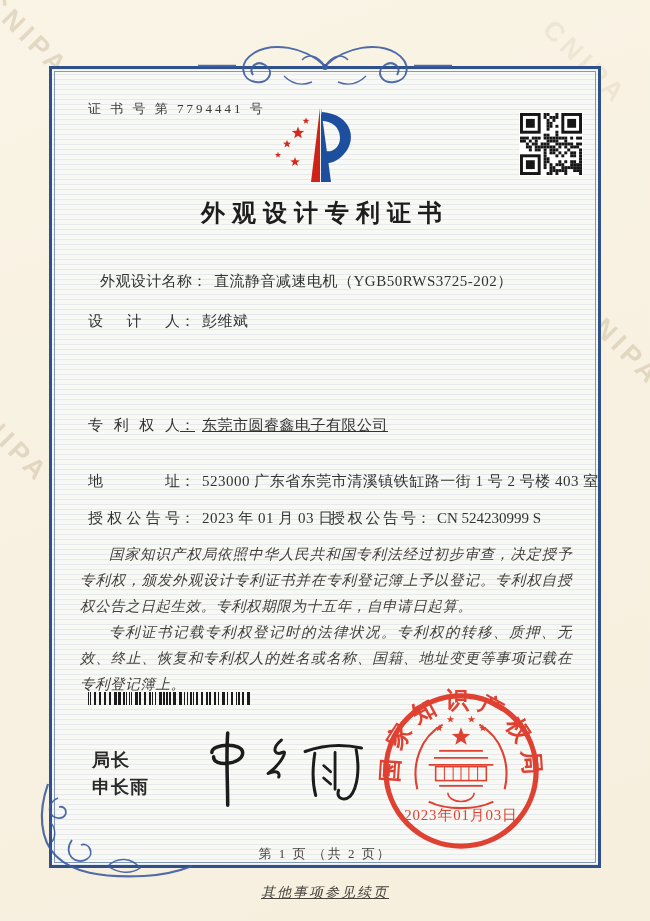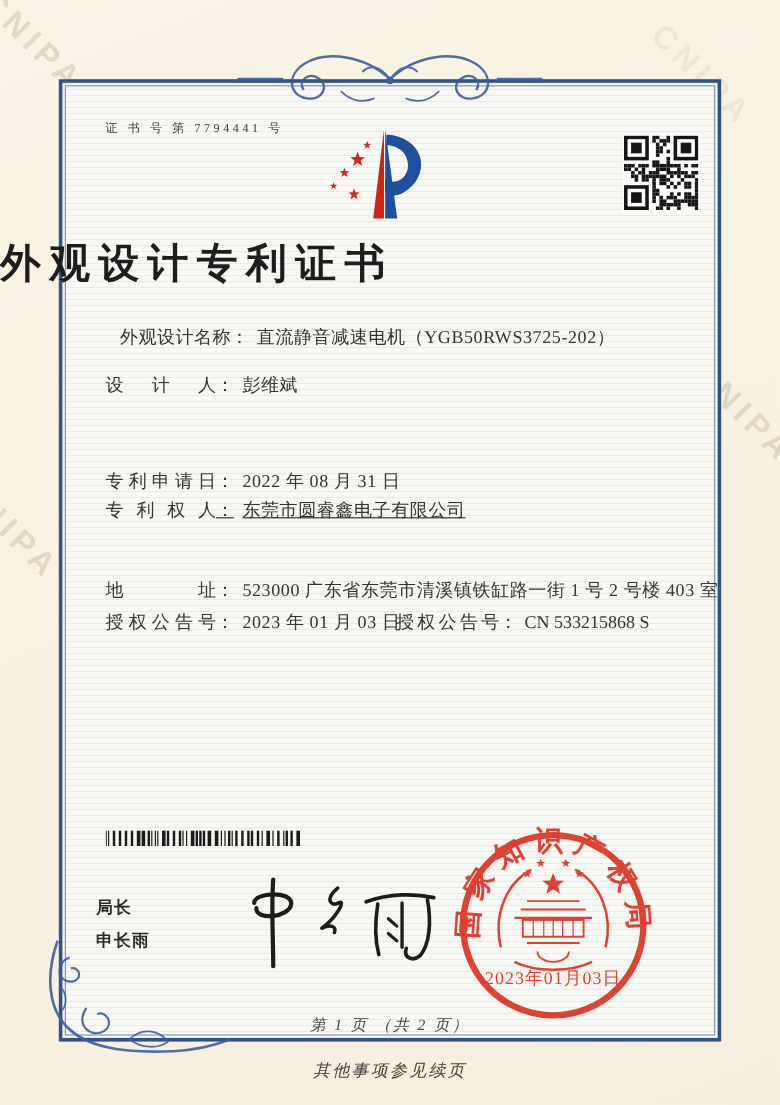--- a/index.html
+++ b/index.html
@@ -27,28 +27,28 @@
       repeating-linear-gradient(to bottom, rgba(163,178,206,.20) 0 1px, rgba(255,255,255,0) 1px 5px),
       #f8f8f4;
   }
   .frame-inner {
     position:absolute; inset:2px; border:1px solid #8097c0;
   }
   .ornament { position:absolute; pointer-events:none; }
 
   
   .cert-no {
-    position:absolute; left:88px; top:100px; font-size:10px; letter-spacing:3px; color:#3a3a3a;
+    position:absolute; left:88px; top:100px; font-size:13px; letter-spacing:3px; color:#3a3a3a;
   }
   .logo { position:absolute; left:268px; top:102px; width:110px; height:90px; }
   .qr { position:absolute; left:519px; top:112px; width:64px; height:64px; background:#fff; padding:1px; }
 
   .title {
-    position:absolute; left:0; top:197px; width:650px; text-align:left;
-    font-size:34px; font-weight:700; letter-spacing:7px; color:#1d1d1d;
+    position:absolute; left:0; top:197px; width:650px; text-align:center;
+    font-size:24px; font-weight:700; letter-spacing:7px; color:#1d1d1d;
   }
 
   
   .field { position:absolute; left:88px; font-size:15px; color:#333; white-space:nowrap; }
   .field .lbl {
     display:inline-block; width:92px; text-align:justify; text-align-last:justify; vertical-align:bottom;
   }
   .field .colon { margin-right:7px; }
   .field .val { letter-spacing:.5px; }
   .field2 { position:absolute; left:330px; font-size:15px; color:#333; white-space:nowrap; }
@@ -57,33 +57,33 @@
 
   
   .paras { position:absolute; left:80px; top:541px; width:492px; color:#43403c; }
   .paras p {
     font-size:14.5px; line-height:26px; text-indent:2em; text-align:justify;
     font-style:italic; letter-spacing:.6px;
   }
 
   .barcode { position:absolute; left:88px; top:692px; width:164px; height:13px; }
 
-  .officer { position:absolute; left:80px; font-family:"Liberation Sans","DejaVu Sans",sans-serif;
-    font-weight:600; font-size:14px; color:#2a2a2a; letter-spacing:1px; }
+  .officer { position:absolute; left:92px; font-family:"Liberation Sans","DejaVu Sans",sans-serif;
+    font-weight:600; font-size:18px; color:#2a2a2a; letter-spacing:1px; }
   .sig { position:absolute; left:183px; top:726px; width:195px; height:88px; }
 
   .seal { position:absolute; left:378px; top:688px; width:166px; height:166px; opacity:.92; }
 
   .page-num {
     position:absolute; left:0; top:845px; width:650px; text-align:center;
-    font-size:13px; color:#474340; font-style:italic; letter-spacing:2px;
+    font-size:13px; color:#474340; letter-spacing:2px;
   }
   .cont-note {
     position:absolute; left:0; top:884px; width:650px; text-align:center;
-    font-size:14px; color:#45413d; font-style:italic; letter-spacing:2px;
+    font-size:14px; color:#45413d; font-style:italic; letter-spacing:2px;text-decoration:underline;
   }
 </style>
 </head>
 <body>
 
 <div class="page">
 
   <div class="wm" style="left:0px;  top:-14px;">CNIPA</div>
   <div class="wm" style="left:558px;top:14px;  color:rgba(190,172,138,.18);">CNIPA</div>
   <div class="wm" style="left:334px;top:80px;  color:rgba(185,170,140,.22);">CNIPA</div>
@@ -285,36 +285,37 @@
     </svg>
 
   <div class="title">外观设计专利证书</div>
 
   <div class="field" style="top:272px;margin-left:12px;">
     <span class="lbl">外观设计名称</span><span class="colon">：</span><span class="val">直流静音减速电机（YGB50RWS3725-202）</span>
   </div>
   <div class="field" style="top:312px;">
     <span class="lbl">设计人</span><span class="colon">：</span><span class="val">彭维斌</span>
   </div>
-  <div class="field" style="top:392px;">
-    <span class="lbl">专利申请日</span><span class="colon">：</span><span class="val">2022 年 08 月 31 日</span>
-  </div>
   <div class="field" style="top:416px;text-decoration:underline;">
     <span class="lbl">专利权人</span><span class="colon">：</span><span class="val">东莞市圆睿鑫电子有限公司</span>
   </div>
-  <div class="field" style="top:472px;margin-top:11px;">
+  <div class="field" style="top:472px;">
     <span class="lbl">地址</span><span class="colon">：</span><span class="val">523000 广东省东莞市清溪镇铁缸路一街 1 号 2 号楼 403 室</span>
   </div>
   <div class="field" style="top:509px;">
     <span class="lbl">授权公告号</span><span class="colon">：</span><span class="val">2023 年 01 月 03 日</span>
   </div>
   <div class="field2" style="top:509px;">
-    <span class="lbl">授权公告号</span><span class="colon">：</span><span class="val">CN 533215868 S</span>
-  </div>
-
+    <span class="lbl">授权公告号</span><span class="colon">：</span><span class="val">CN 524230999 S</span>
+  </div>
+
+  <div class="paras">
+    <p>国家知识产权局依照中华人民共和国专利法经过初步审查，决定授予专利权，颁发外观设计专利证书并在专利登记簿上予以登记。专利权自授权公告之日起生效。专利权期限为十五年，自申请日起算。</p>
+    <p>专利证书记载专利权登记时的法律状况。专利权的转移、质押、无效、终止、恢复和专利权人的姓名或名称、国籍、地址变更等事项记载在专利登记簿上。</p>
+  </div>
 
   <svg class="barcode" id="barcode" viewBox="0 0 164 13" preserveAspectRatio="none">
       <rect x="0" y="0" width="1" height="13" fill="#1b1b1b"></rect>
       <rect x="2" y="0" width="1" height="13" fill="#1b1b1b"></rect>
       <rect x="6" y="0" width="2" height="13" fill="#1b1b1b"></rect>
       <rect x="11" y="0" width="2" height="13" fill="#1b1b1b"></rect>
       <rect x="16" y="0" width="2" height="13" fill="#1b1b1b"></rect>
       <rect x="21" y="0" width="2" height="13" fill="#1b1b1b"></rect>
       <rect x="26" y="0" width="3" height="13" fill="#1b1b1b"></rect>
       <rect x="30" y="0" width="3" height="13" fill="#1b1b1b"></rect>

